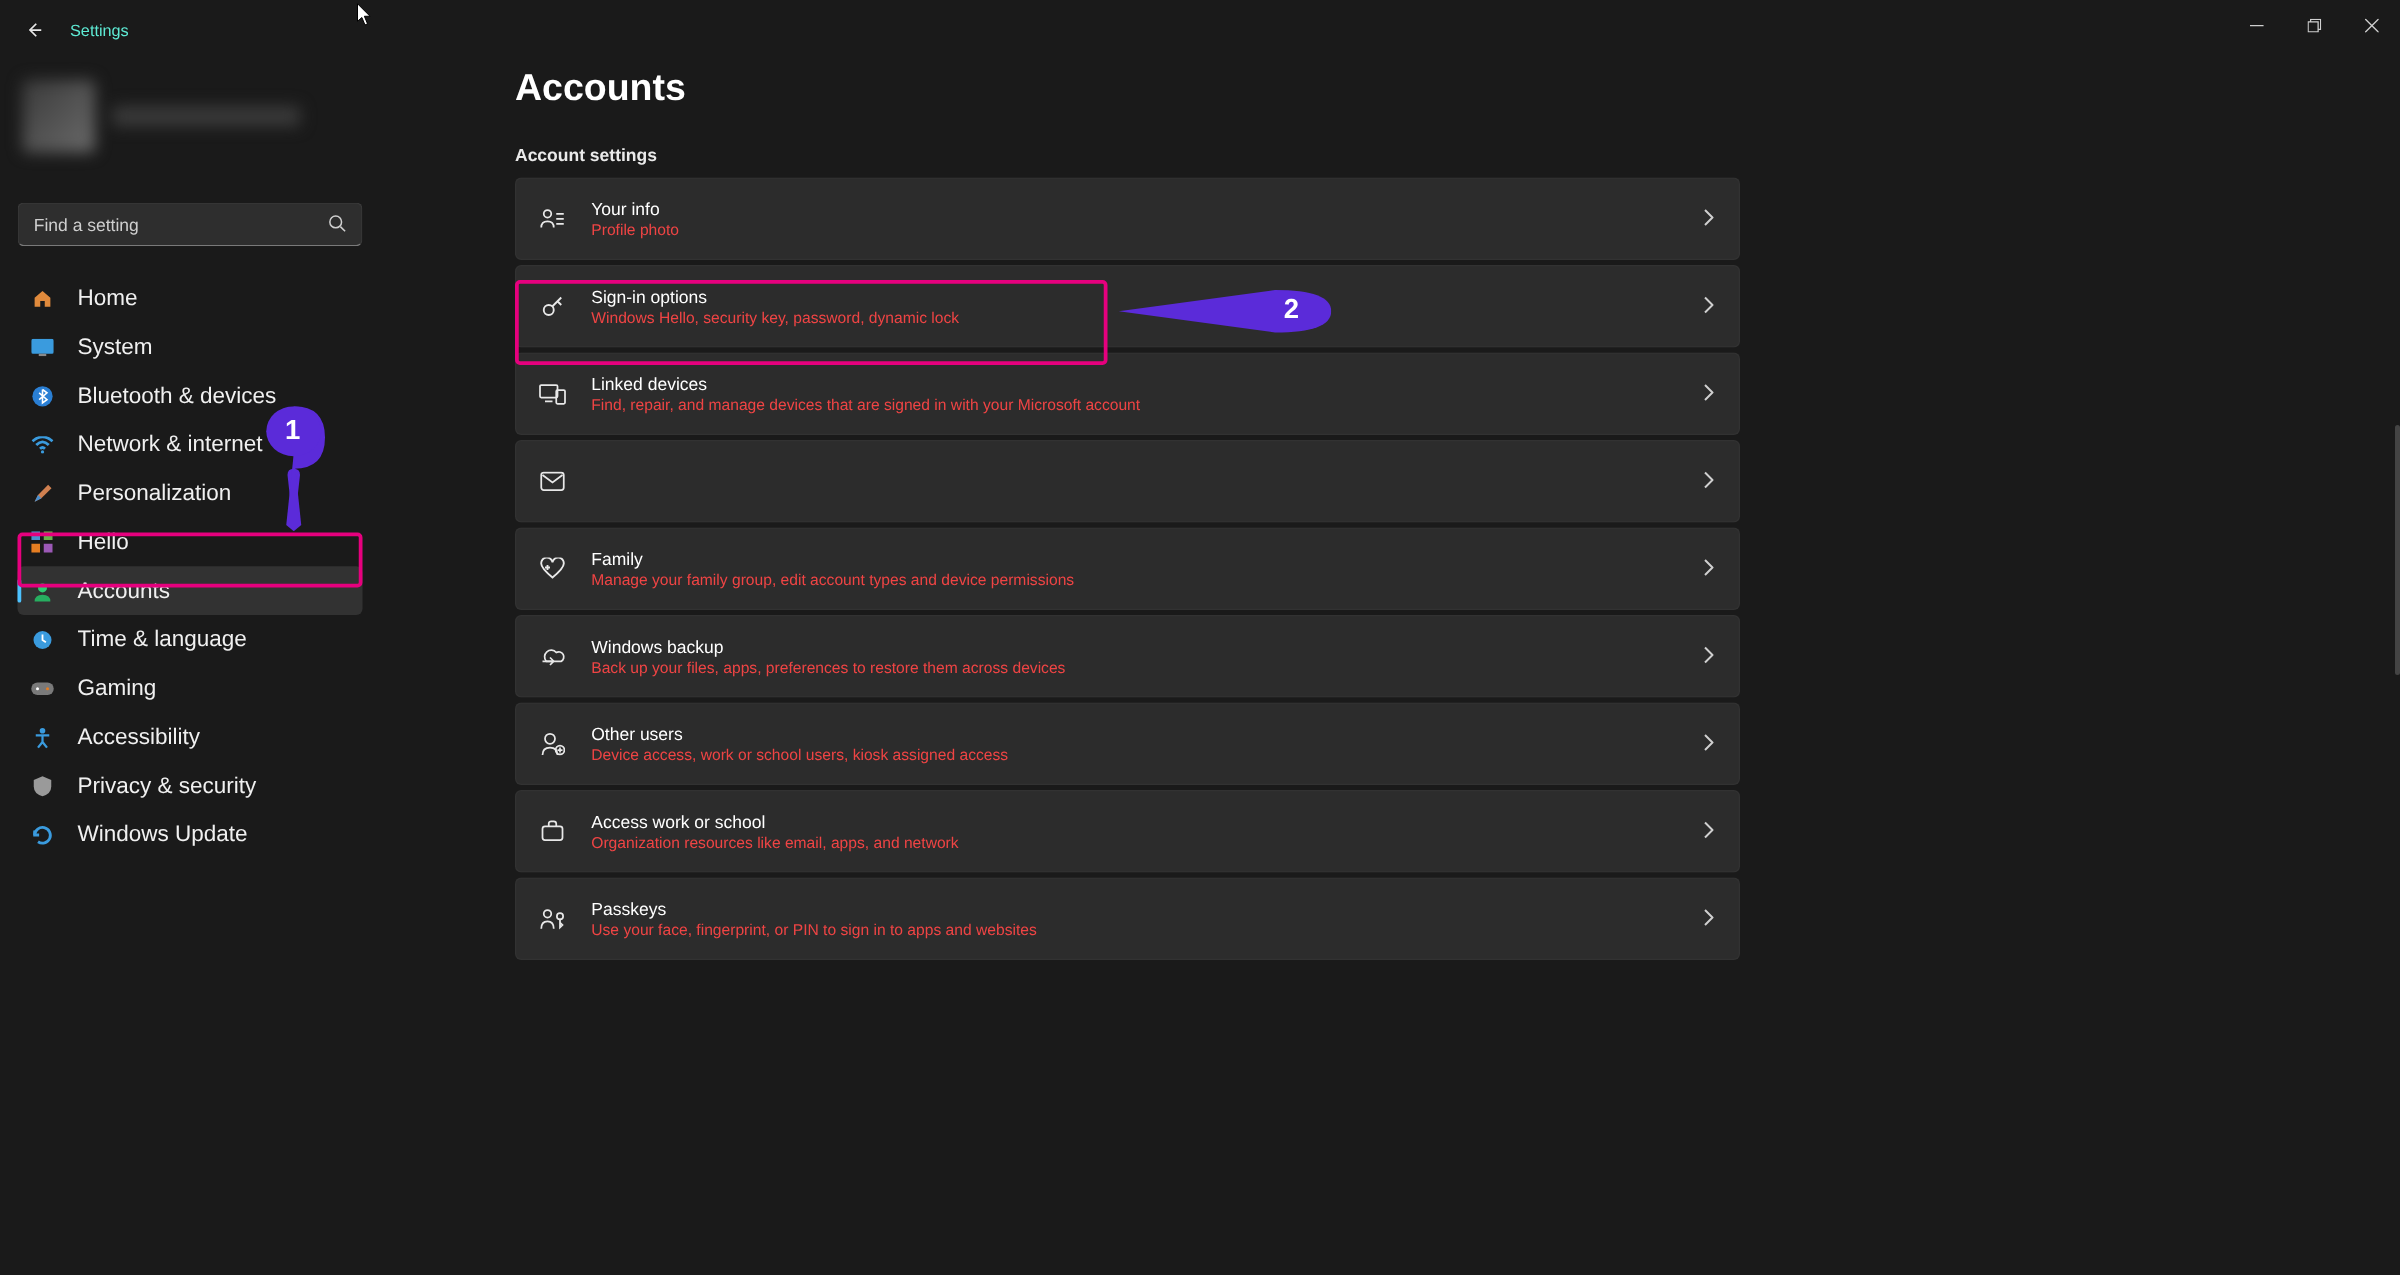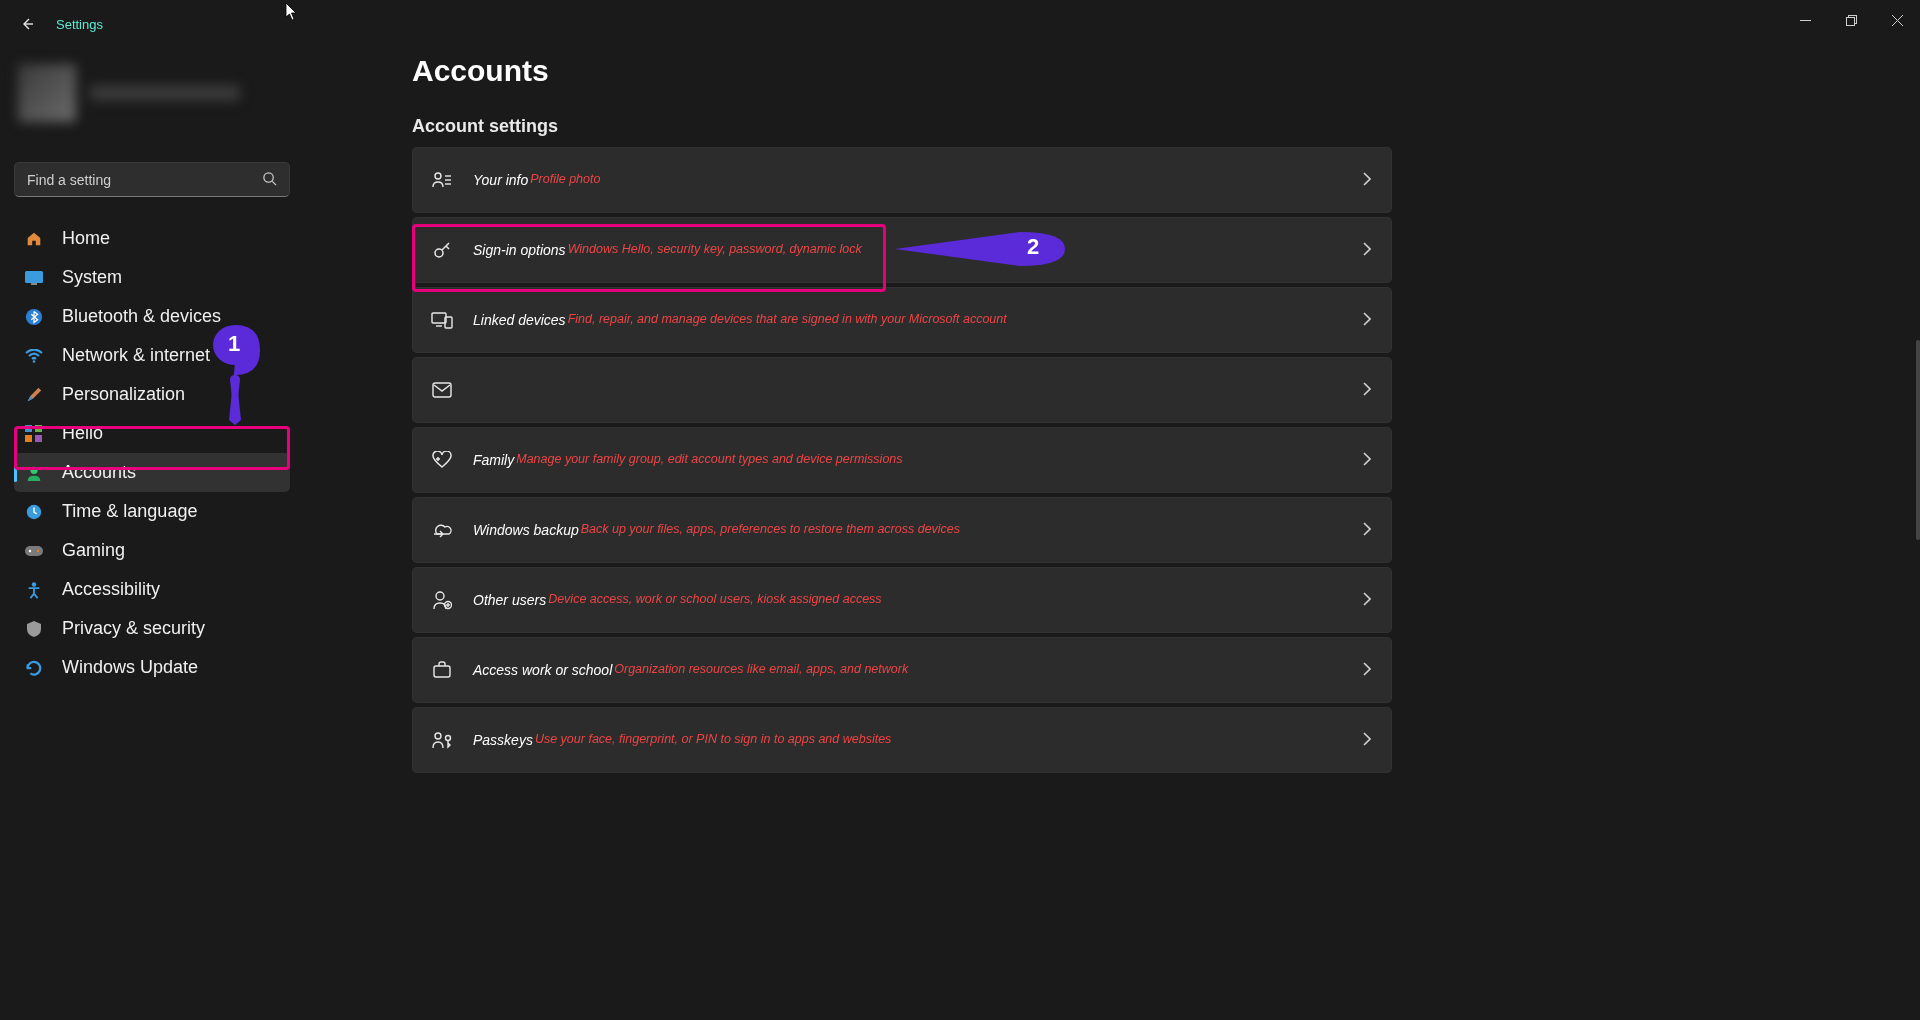--- a/index.html
+++ b/index.html
@@ -128,21 +128,21 @@
   left: 412px;
   top: 54px;
   right: 40px;
 }
 .page-title {
   font-size: 30px;
   font-weight: 600;
   margin-bottom: 28px;
 }
 .section-header {
-  font-size: 18px;
+  font-size: 14px;
   font-weight: 600;
   color: #eaeaea;
   margin-bottom: 10px;
 }
 .cards {
   display: flex;
   flex-direction: column;
   gap: 4px;
   width: 980px;
 }
@@ -155,21 +155,21 @@
   align-items: center;
   padding: 0 18px;
   gap: 20px;
   position: relative;
 }
 .card .cicon {
   width: 22px; height: 22px;
   display:flex;align-items:center;justify-content:center;
   color:#e8e8e8;
 }
-.card .texts { display:flex; flex-direction:row; gap:2px;font-style:italic; }
+.card .texts { display:flex; flex-direction:column; gap:2px; }
 .card .ctitle { font-size: 14px; color:#fff; }
 .card .csub { font-size: 12.5px; color:#ef4444; }
 .card .chev {
   position: absolute;
   right: 20px;
   color:#d0d0d0;
 }
 
 
 .highlight-box {

